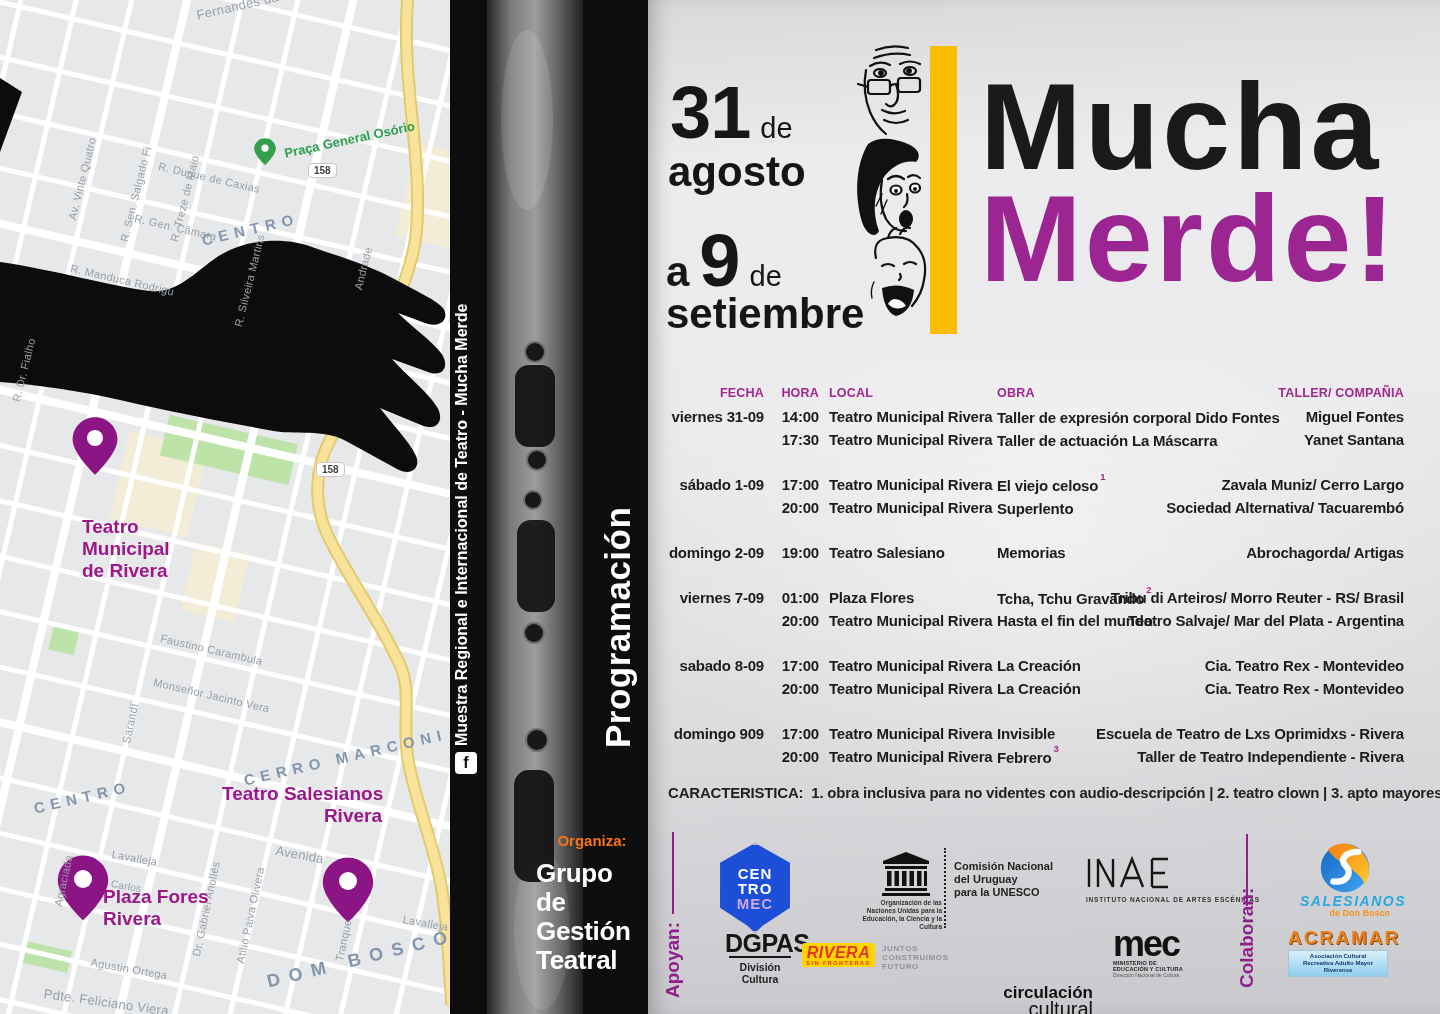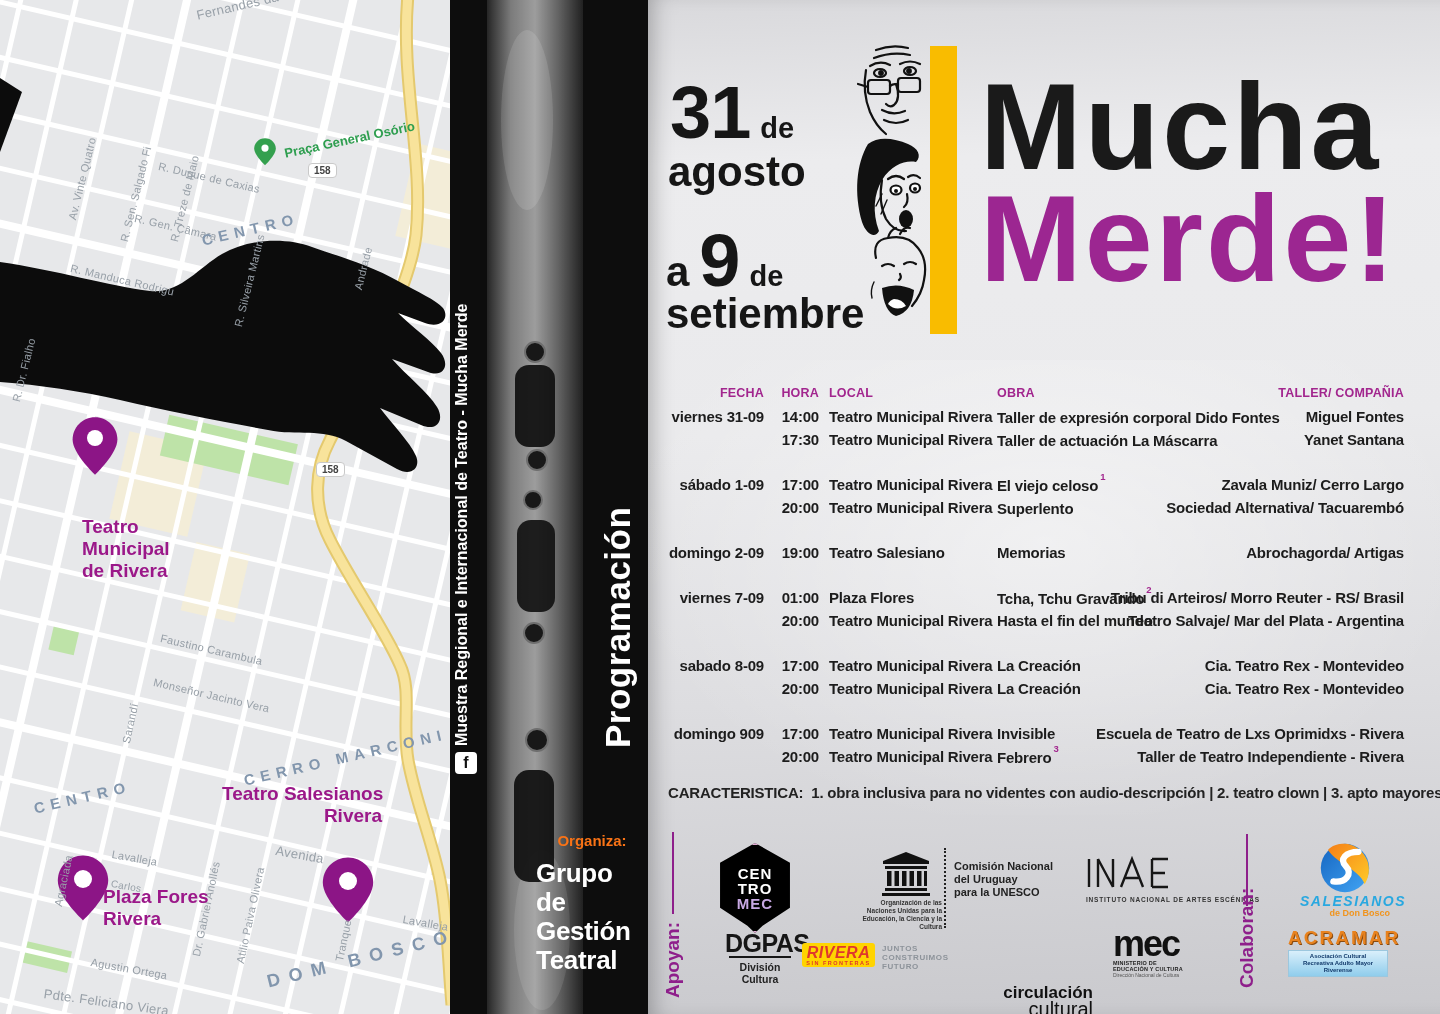--- a/index.html
+++ b/index.html
@@ -37,21 +37,21 @@
 
   
   .program-page{left:648px;top:0;width:792px;height:1014px;
      background:linear-gradient(178deg,#d9d9dc 0%,#ececee 16%,#eaeaec 42%,#dddde0 68%,#c9c9cd 100%);
      box-shadow:inset 16px 0 22px -12px rgba(0,0,0,.28);}
   .page-light{left:0;top:360px;width:792px;height:455px;
      background:radial-gradient(ellipse at 50% 40%,rgba(255,255,255,.45),rgba(255,255,255,0) 75%);}
   .date-block span{color:#161616;}
   .d-big{font-size:74px;font-weight:800;letter-spacing:-1px;}
   .d-mid{font-size:42px;font-weight:800;}
-  .d-sml{font-size:29px;font-weight:700;}
+  .d-sml{font-size:29px;font-weight:400;}
   .title1{left:980px;top:66px;font-size:122px;font-weight:800;letter-spacing:3px;color:#1a1a1a;line-height:1;}
   .title2{left:980px;top:178px;font-size:122px;font-weight:800;letter-spacing:3px;color:#9c2691;line-height:1;}
   .subtitle{left:984px;top:302px;font-size:26px;font-weight:800;letter-spacing:1px;color:#141414;}
   .yellow-bar{left:930px;top:46px;width:27px;height:288px;background:#f9bc00;}
 
   .ptable{position:absolute;left:662px;top:386px;width:744px;}
   .prow{position:relative;height:23px;font-size:15px;font-weight:700;color:#1c1c1c;
         letter-spacing:-.2px;white-space:nowrap;}
   .phead{height:22px;font-size:12.5px;color:#a2268e;letter-spacing:.2px;font-weight:700;position:relative;}
   .c-fecha{position:absolute;left:0;width:102px;text-align:right;}
@@ -62,21 +62,21 @@
   .pgroup{margin-bottom:22px;}
   .nota{color:#a2268e;font-size:9.5px;position:relative;top:-5px;margin-left:2px;font-weight:700;}
   .caract{left:668px;top:784px;width:736px;text-align:center;font-size:15px;font-weight:700;
           color:#222;letter-spacing:-.2px;white-space:nowrap;}
 
   
   .vlabel{position:absolute;writing-mode:vertical-rl;transform:rotate(180deg);color:#8e1f8b;
           font-weight:700;font-size:19px;}
   .vline{position:absolute;width:2px;background:#8e1f8b;}
   .centromec{left:715px;top:843px;width:80px;height:90px;}
-  .cm-shape{width:72px;height:86px;margin:0 auto;background:#000000;border:2px solid #e0aed2;
+  .cm-shape{width:72px;height:86px;margin:0 auto;background:#1d4ed8;border:2px solid #e0aed2;
      clip-path:polygon(50% 0,96% 22%,96% 72%,60% 92%,50% 100%,40% 92%,4% 72%,4% 22%);
      display:flex;flex-direction:column;justify-content:center;align-items:center;}
   .cm-shape div{color:#fff;font-weight:800;font-size:15px;line-height:15px;letter-spacing:1px;}
   .cm-shape .mec{color:#c7a8e3;}
   .unesco-org{left:858px;top:899px;width:84px;font-size:6.5px;color:#333;text-align:right;line-height:8px;font-weight:600;}
   .unesco-dots{left:944px;top:848px;height:80px;border-left:2px dotted #222;}
   .unesco-comm{left:954px;top:860px;font-size:11px;font-weight:800;color:#222;line-height:13px;}
   .dgpas{left:725px;top:931px;width:70px;text-align:center;}
   .dgpas .nm{font-size:25px;font-weight:900;color:#161616;letter-spacing:-.5px;line-height:24px;}
   .dgpas .bar{height:2px;background:#161616;margin:1px 4px 3px;}

